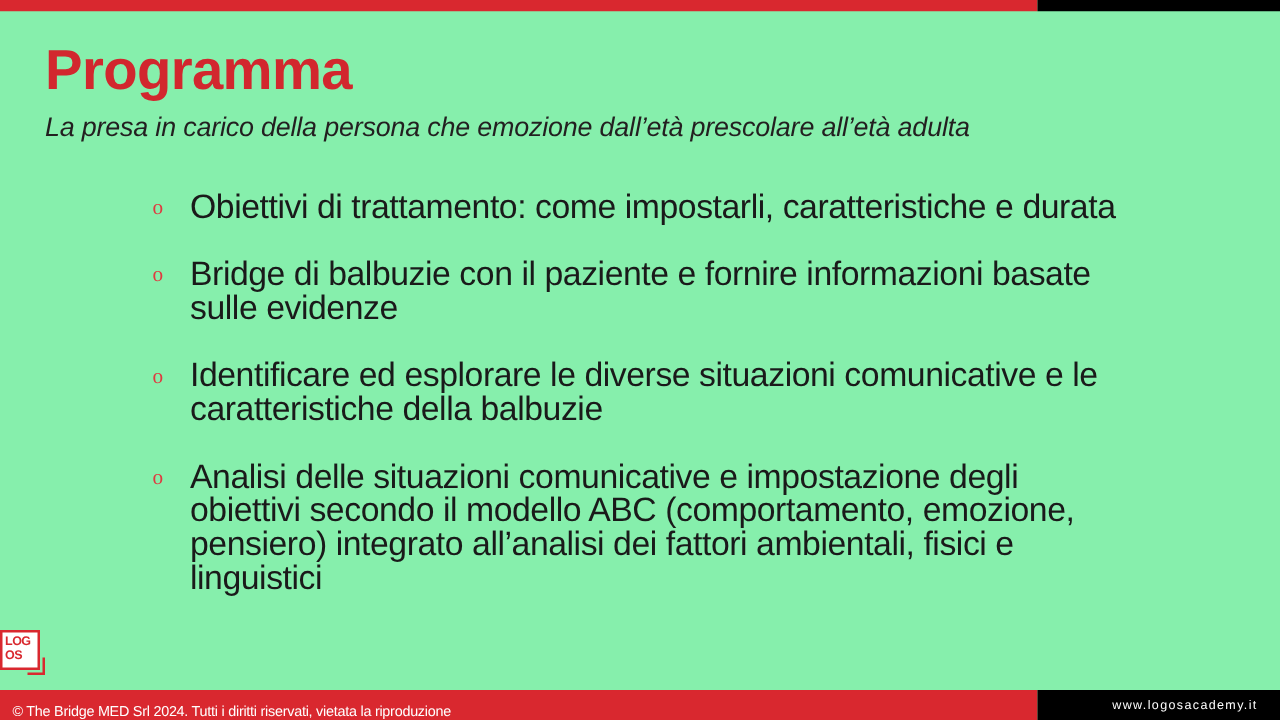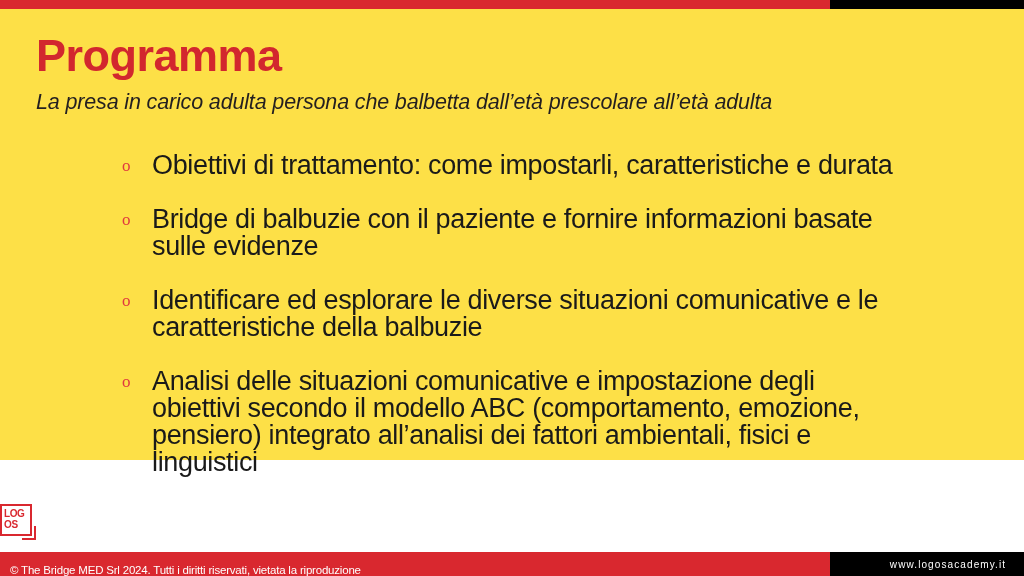--- a/index.html
+++ b/index.html
@@ -13,22 +13,22 @@
   }
 
   body {
     font-family: "Liberation Sans", sans-serif;
     position: relative;
   }
 
   .slide {
     position: relative;
     width: 1024px;
-    height: 460px;
-    background: #fde047;
+    height: 576px;
+    background: #86efac;
   }
 
   
   .top-bar {
     position: absolute;
     top: 0; left: 0;
     width: 1024px;
     height: 9px;
     display: flex;
   }
@@ -200,21 +200,21 @@
 
 <div class="slide">
 
   <div class="top-bar">
     <div class="top-bar-red"></div>
     <div class="top-bar-black"></div>
   </div>
 
   <div class="title-block">
     <div class="slide-title">Programma</div>
-    <div class="slide-subtitle">La presa in carico adulta persona che balbetta dall’età prescolare all’età adulta</div>
+    <div class="slide-subtitle">La presa in carico della persona che emozione dall’età prescolare all’età adulta</div>
   </div>
 
   <div class="bullet-list">
 
     <div class="bullet-item">
       <span class="bullet-marker">o</span>
       <span class="bullet-text">Obiettivi di trattamento: come impostarli, caratteristiche e durata</span>
     </div>
 
     <div class="bullet-item">

